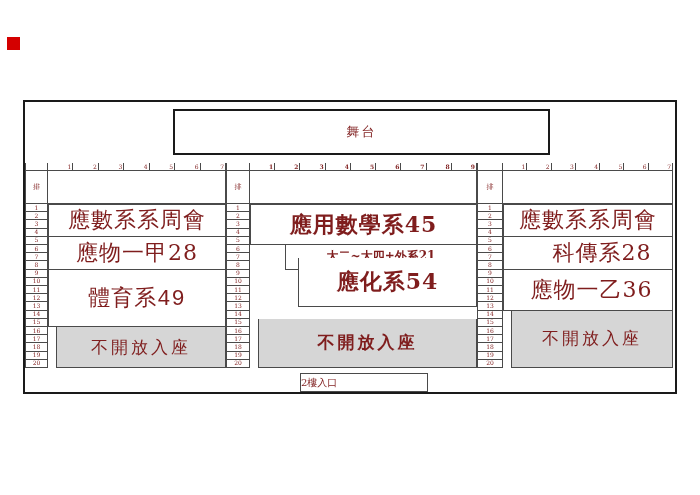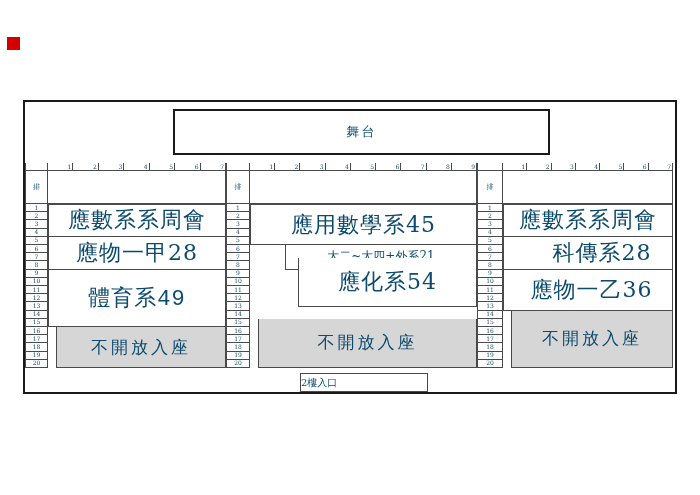--- a/index.html
+++ b/index.html
@@ -1,17 +1,17 @@
 <!DOCTYPE html>
 <html><head>
 <meta charset="utf-8">
 <style>
   html,body{margin:0;padding:0;background:#fff;}
   .page{position:relative;width:700px;height:495px;background:#fff;overflow:hidden;
-        font-family:"DejaVu Serif","Liberation Serif",serif;color:#0c4a6e;}
+        font-family:"DejaVu Serif","Liberation Serif",serif;color:#7f1d1d;}
   .red-marker{position:absolute;left:7px;top:37px;width:13px;height:13px;background:var(--marker,#d40000);}
   .hall{position:absolute;left:23px;top:100px;width:654px;height:294px;
         border:2px solid var(--frame,#1a1a1a);box-sizing:border-box;background:#fff;}
   .stage{position:absolute;left:148px;top:7px;width:377px;height:46px;
          border:2px solid var(--frame,#1a1a1a);box-sizing:border-box;
          display:flex;align-items:center;justify-content:center;
          font-size:13px;letter-spacing:2px;}
   .numcol{position:absolute;top:61px;box-sizing:border-box;
           border-left:1px solid var(--grid,#4a4a4a);border-right:1px solid var(--grid,#4a4a4a);}
   .hcell{height:8px;border-bottom:1px solid var(--grid,#4a4a4a);box-sizing:border-box;}
@@ -115,21 +115,21 @@
             <div class="ncell">13</div>
             <div class="ncell">14</div>
             <div class="ncell">15</div>
             <div class="ncell">16</div>
             <div class="ncell">17</div>
             <div class="ncell">18</div>
             <div class="ncell">19</div>
             <div class="ncell">20</div>
           </div>
         </div>
-        <div class="seatcol" style="left: 225px; width: 227px;">
+        <div class="seatcol" style="left: 225px; width: 227px; font-weight: bold;">
           <div class="hrow">
             <div class="hc">1</div>
             <div class="hc">2</div>
             <div class="hc">3</div>
             <div class="hc">4</div>
             <div class="hc">5</div>
             <div class="hc">6</div>
             <div class="hc">7</div>
             <div class="hc">8</div>
             <div class="hc">9</div>

